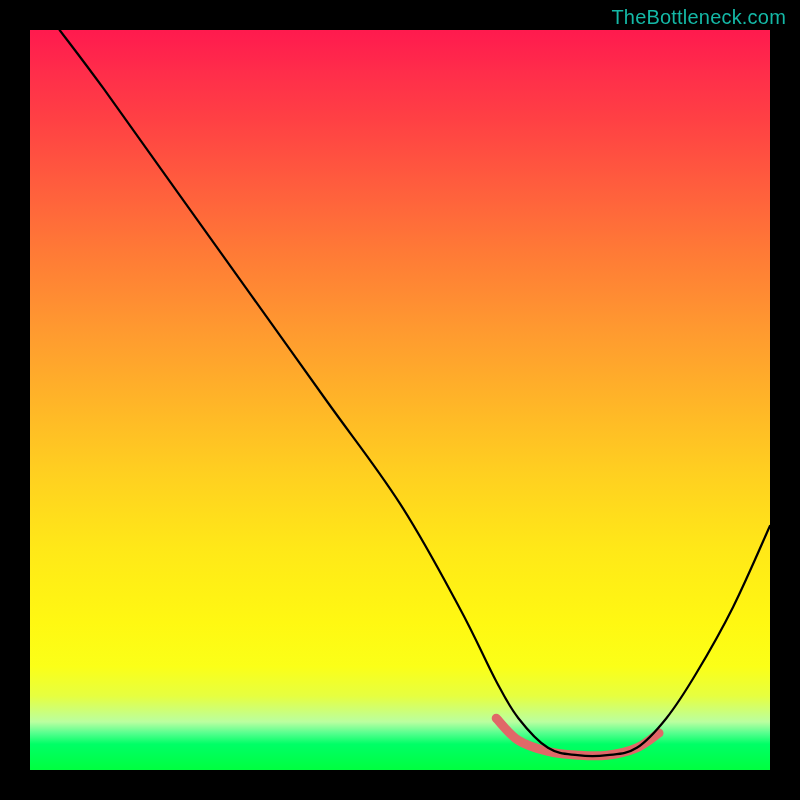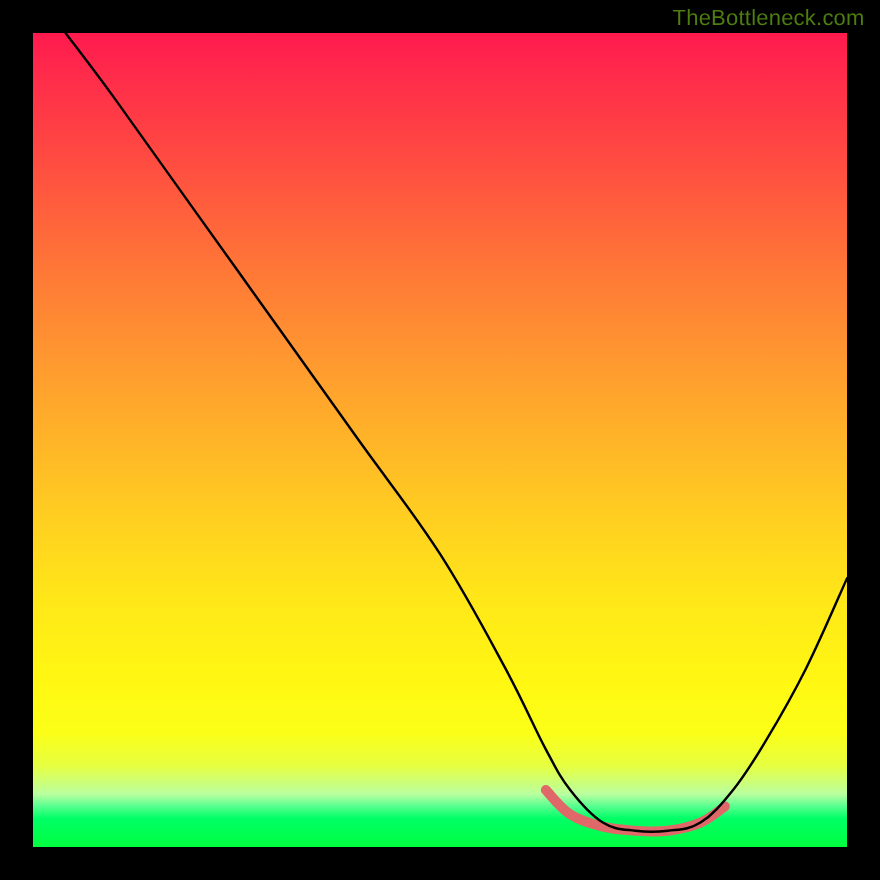--- a/index.html
+++ b/index.html
@@ -11,21 +11,21 @@
     width: 800px;
     height: 800px;
     background: #000;
     position: relative;
     font-family: Arial, sans-serif;
   }
   .watermark {
     position: absolute;
     top: 6px;
     right: 14px;
-    color: #4d7c0f;
+    color: #14b8a6;
     font-size: 20px;
     font-weight: 500;
     z-index: 10;
     letter-spacing: 0.2px;
   }
   .plot-area {
     position: absolute;
     left: 30px;
     top: 30px;
     width: 740px;

